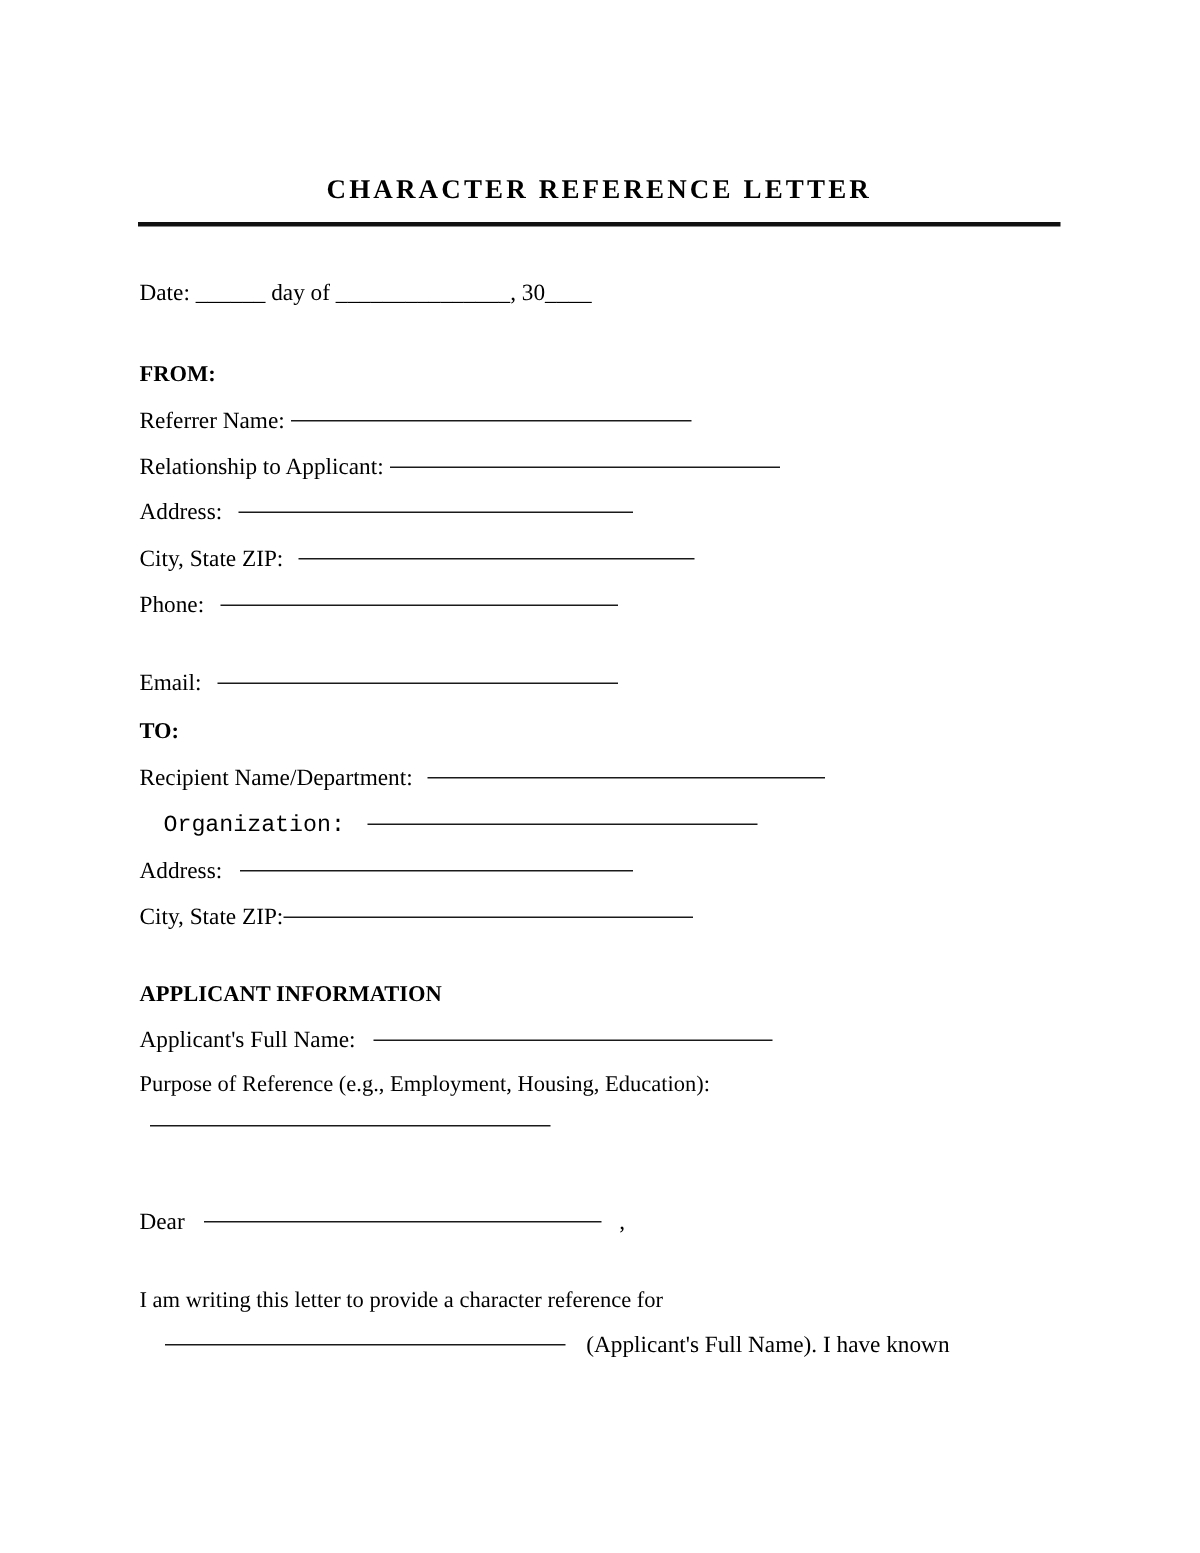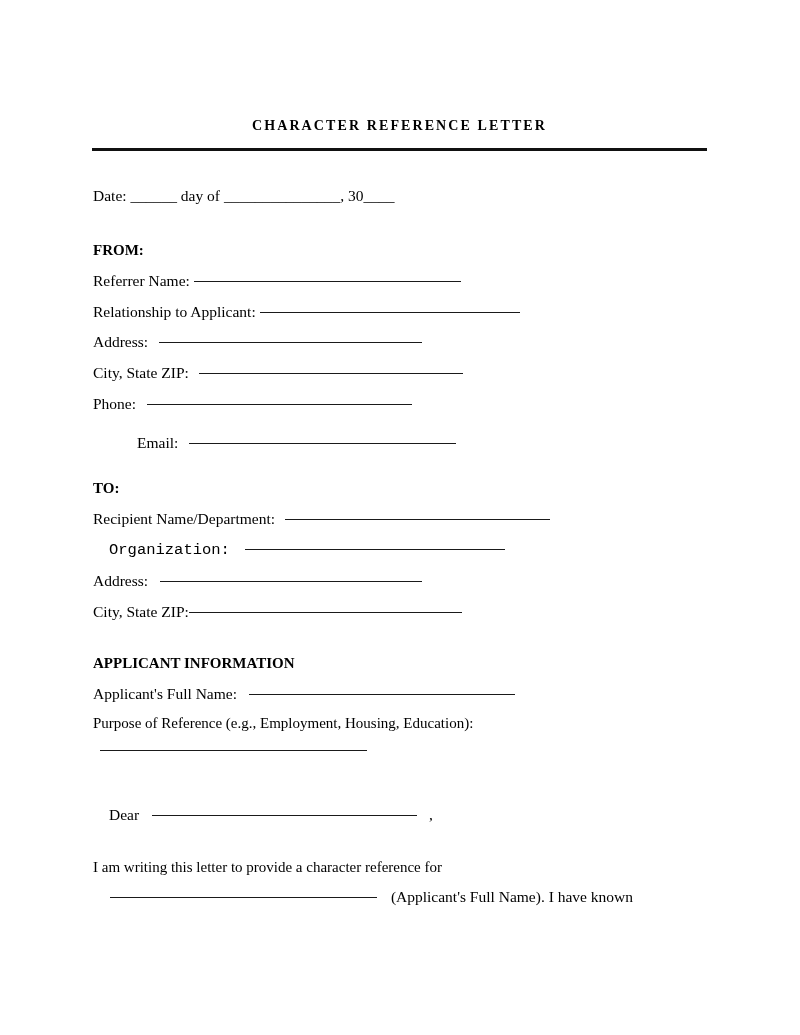--- a/index.html
+++ b/index.html
@@ -23,21 +23,21 @@
   }
 
   
   .doc-title {
     position: absolute;
     left: 92px;
     top: 114px;
     width: 615px;
     text-align: center;
     font-weight: bold;
-    font-size: 14px;
+    font-size: 18px;
     letter-spacing: 2.1px;
     line-height: 24px;
     white-space: nowrap;
   }
   .title-rule {
     position: absolute;
     left: 92px;
     top: 148px;
     width: 615px;
     height: 0;
@@ -117,21 +117,21 @@
   <div class="fieldrow" style="left:93px; top:363px;">
     <span class="lbl">City, State ZIP:</span>
     <span class="blank" style="width:264px; margin-left:6px;"></span>
   </div>
 
   <div class="fieldrow" style="left:93px; top:394px;">
     <span class="lbl">Phone:</span>
     <span class="blank" style="width:265px; margin-left:7px;"></span>
   </div>
 
-  <div class="fieldrow" style="left:93px; top:433px;margin-left:44px;">
+  <div class="fieldrow" style="left:93px; top:446px;">
     <span class="lbl">Email:</span>
     <span class="blank" style="width:267px; margin-left:7px;"></span>
   </div>
 
   <div class="row bold" style="left:93px; top:478px;">TO:</div>
 
   <div class="fieldrow" style="left:93px; top:509px;">
     <span class="lbl">Recipient Name/Department:</span>
     <span class="blank" style="width:265px; margin-left:6px;"></span>
   </div>
@@ -155,21 +155,21 @@
 
   <div class="fieldrow" style="left:93px; top:684px;">
     <span class="lbl">Applicant's Full Name:</span>
     <span class="blank" style="width:266px; margin-left:8px;"></span>
   </div>
 
   <div class="row" style="left:93px; top:713px;text-align:center;">Purpose of Reference (e.g., Employment, Housing, Education):</div>
 
   <div class="blank standalone" style="left:100px; top:750px; width:267px;"></div>
 
-  <div class="fieldrow" style="left:93px; top:805px;margin-left:16px;">
+  <div class="fieldrow" style="left:93px; top:805px;">
     <span class="lbl">Dear</span>
     <span class="blank" style="width:265px; margin-left:9px;"></span>
     <span class="trail" style="margin-left:8px;">,</span>
   </div>
 
   <div class="row" style="left:93px; top:857px;">I am writing this letter to provide a character reference for</div>
 
   <div class="fieldrow" style="left:110px; top:887px;font-family:Liberation Serif, serif;">
     <span class="blank" style="width:267px;"></span>
     <span class="trail" style="margin-left:10px;">(Applicant's Full Name). I have known</span>

